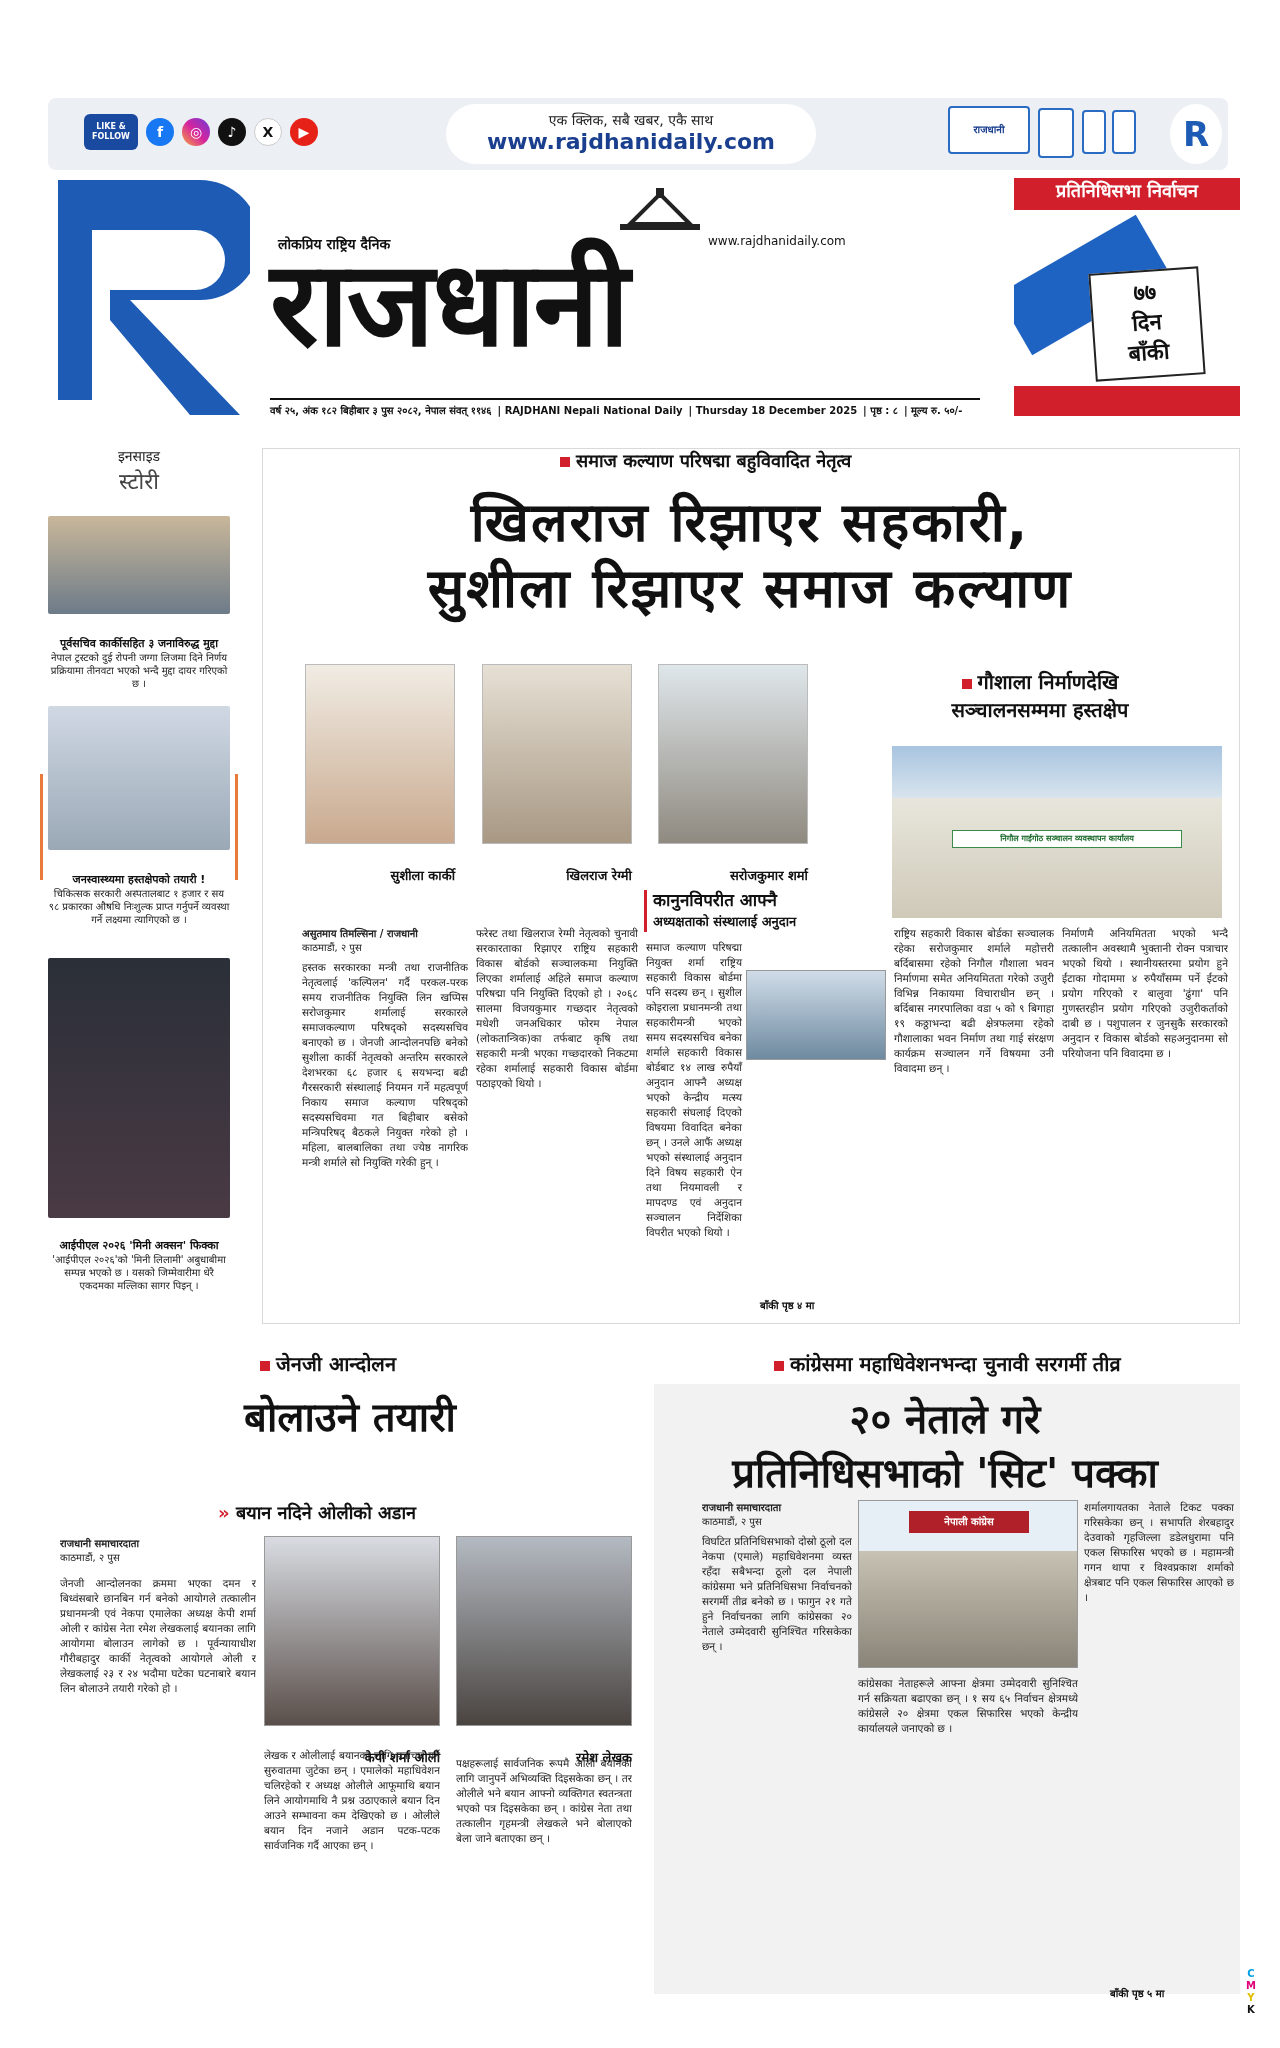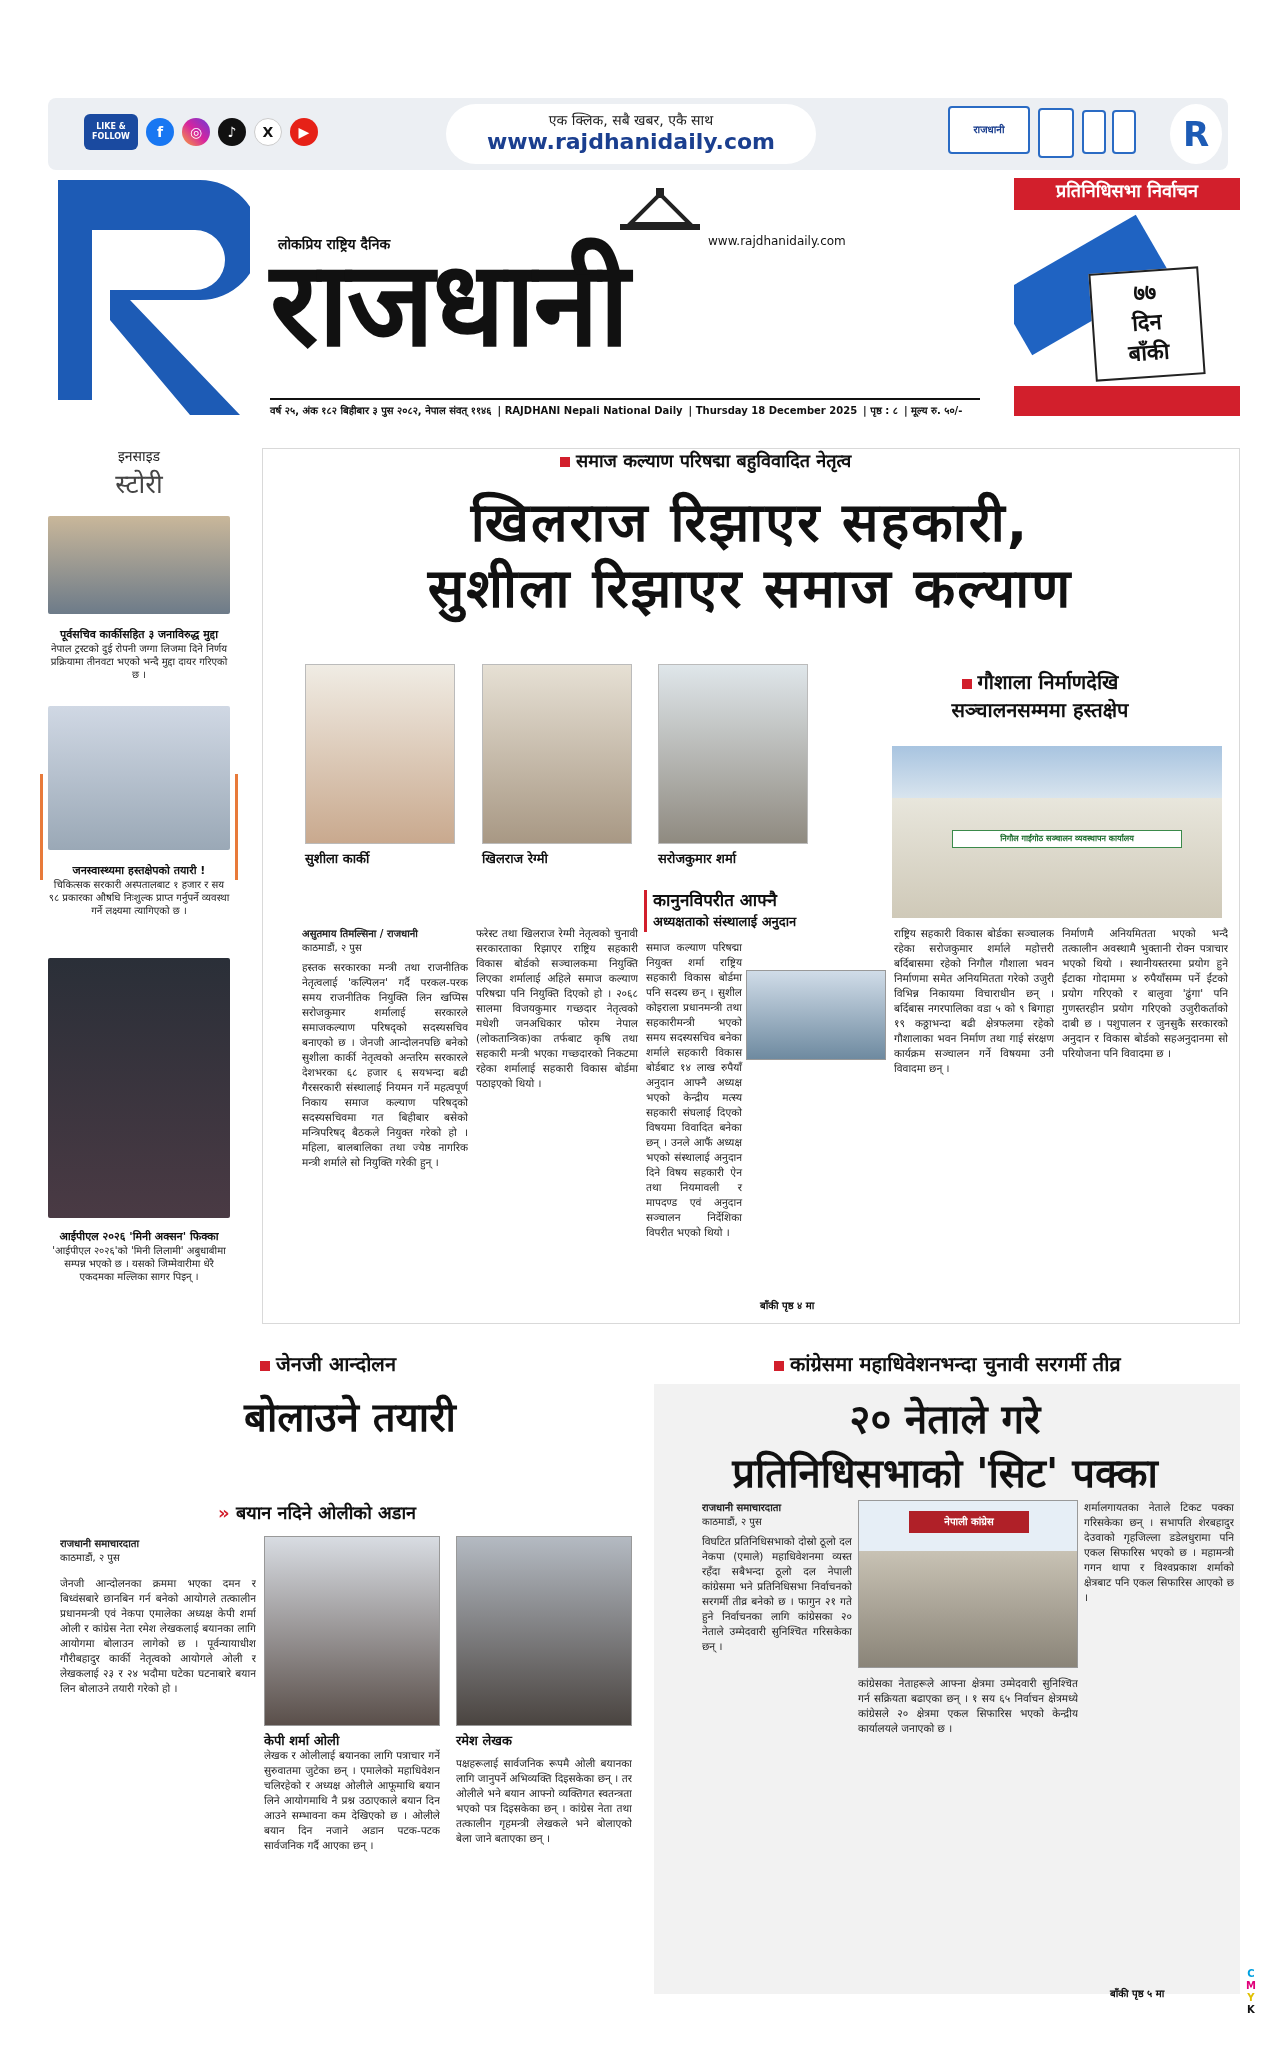--- a/index.html
+++ b/index.html
@@ -24,29 +24,29 @@
 #infobar span{margin-right:6px}
 #election{left:1014px;top:178px;width:226px;height:238px;background:#d21f2c;}
 #election .hd{color:#fff;font:bold 18px "DejaVu Sans",sans-serif;text-align:center}
 #election .box{margin-top:8px;background:#fff;height:176px;position:relative;overflow:hidden}
 #election .arrow{position:absolute;left:-10px;top:40px;width:160px;height:70px;background:#1f63c2;transform:rotate(-30deg)}
 #election .ballot{position:absolute;left:78px;top:60px;width:110px;height:108px;background:#fff;border:2px solid #222;transform:rotate(-4deg);text-align:center;font:bold 22px "DejaVu Sans",sans-serif;line-height:30px;padding-top:6px}
 
 .leftcol{left:48px;width:182px}
 .kicker-i{font:14px "DejaVu Serif",serif;color:#222;text-align:center}
 .photo{background:#9aa6b4;border-radius:2px}
-.lcap{font:bold 11px "DejaVu Sans",sans-serif;text-align:center;margin-top:8px;line-height:14px}
+.lcap{font:bold 11px "DejaVu Sans",sans-serif;text-align:center;margin-top:17px;line-height:14px}
 .ltext{font:10px "DejaVu Sans",sans-serif;text-align:center;line-height:13px;color:#222}
 
 #mainbox{left:262px;top:448px;width:978px;height:876px;border:1px solid #d9d9d9}
 .redsq{display:inline-block;width:10px;height:10px;background:#d21f2c;margin-right:6px;vertical-align:middle}
 #overline{left:560px;top:448px;font:bold 18px "DejaVu Sans",sans-serif}
 #headline{left:300px;top:490px;width:900px;font:bold 54px "DejaVu Sans",sans-serif;text-align:center;line-height:66px;letter-spacing:2px}
 .portrait{width:150px;height:180px;border:1px solid #bbb}
-.pcap{font:bold 13px "DejaVu Sans",sans-serif;text-align:left;margin-top:5px}
+.pcap{font:bold 13px "DejaVu Sans",sans-serif;text-align:right;margin-top:22px}
 #sidehead{left:870px;top:668px;width:340px;font:bold 20px "DejaVu Sans",sans-serif;text-align:center;line-height:28px}
 #buildingphoto{left:892px;top:746px;width:330px;height:172px;background:linear-gradient(#a8c4e0 0,#d8e4ee 30%,#e8e6dc 30%,#cfc9b8 100%)}
 .col{font:10.5px "DejaVu Sans",sans-serif;line-height:15px;color:#222;text-align:justify;overflow:hidden}
 .byline{font:bold 10px "DejaVu Sans",sans-serif}
 .contline{font:bold 10px "DejaVu Sans",sans-serif;color:#111}
 .ov2{font:bold 20px "DejaVu Sans",sans-serif}
 .h2{font:bold 40px "DejaVu Sans",sans-serif;text-align:center;line-height:54px}
 .sub{font:bold 18px "DejaVu Sans",sans-serif}
 .pbox{background:#8a8f96;border:1px solid #999}
 #cmyk{left:1246px;top:1968px;font:bold 10px "DejaVu Sans",sans-serif;line-height:12px;text-align:center}
@@ -99,21 +99,21 @@
     <div class="ballot">
       <div>७७</div>
       <div>दिन</div>
       <div>बाँकी</div>
     </div>
   </div>
 </div>
 
 <div class="abs leftcol" style="top:446px">
   <div class="kicker-i">इनसाइड</div>
-  <div class="kicker-i" style="font-size:26px;color:#444">स्टोरी</div>
+  <div class="kicker-i" style="font-size:22px;color:#444">स्टोरी</div>
 </div>
 <div class="abs leftcol photo" style="top:516px;height:98px;background:linear-gradient(#c9b79a,#6d7b89)"></div>
 <div class="abs leftcol" style="top:620px">
   <div class="lcap">पूर्वसचिव कार्कीसहित ३ जनाविरुद्ध मुद्दा</div>
   <div class="ltext">नेपाल ट्रस्टको दुई रोपनी जग्गा लिजमा दिने निर्णय प्रक्रियामा तीनवटा भएको भन्दै मुद्दा दायर गरिएको छ ।</div>
 </div>
 <div class="abs leftcol photo" style="top:706px;height:144px;background:linear-gradient(#d0d8e4,#9aa8b6)"></div>
 <div class="abs" style="left:40px;top:774px;width:198px;height:106px;border:3px solid #e87a3a;border-top:none;border-bottom:none"></div>
 <div class="abs leftcol" style="top:856px">
   <div class="lcap">जनस्वास्थ्यमा हस्तक्षेपको तयारी !</div>

